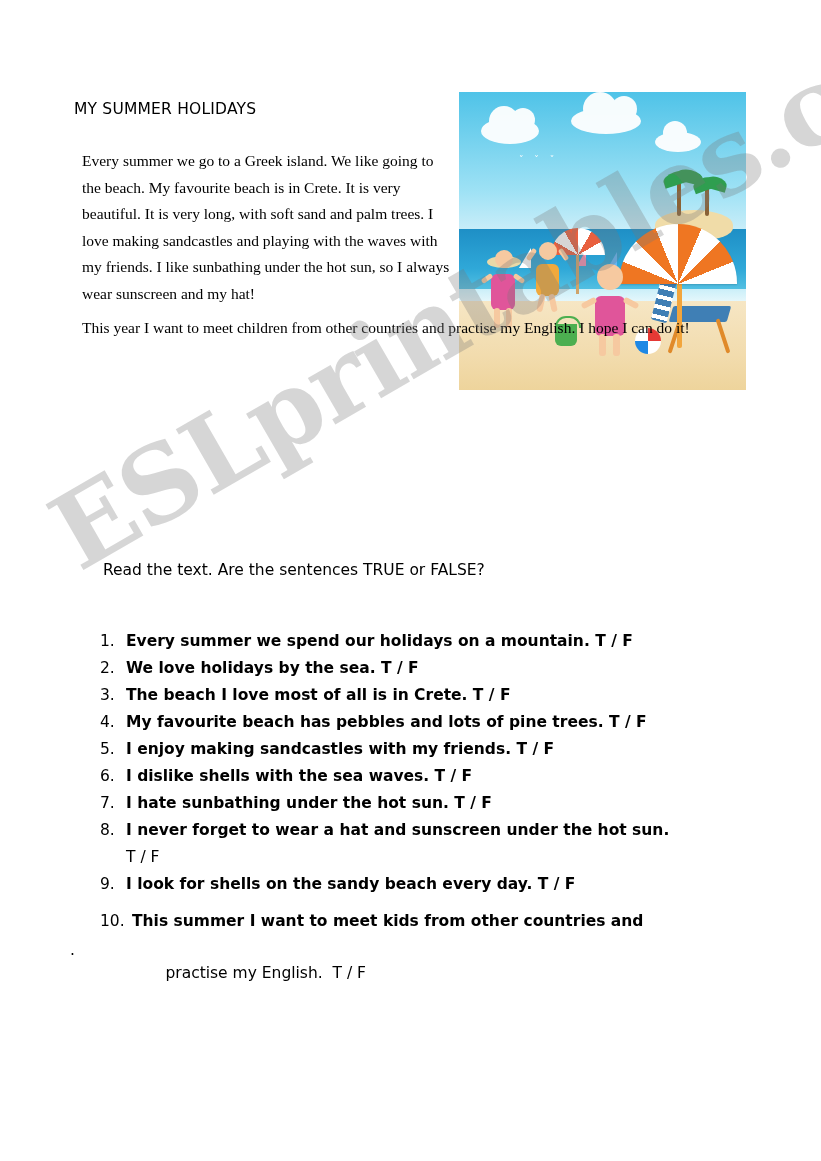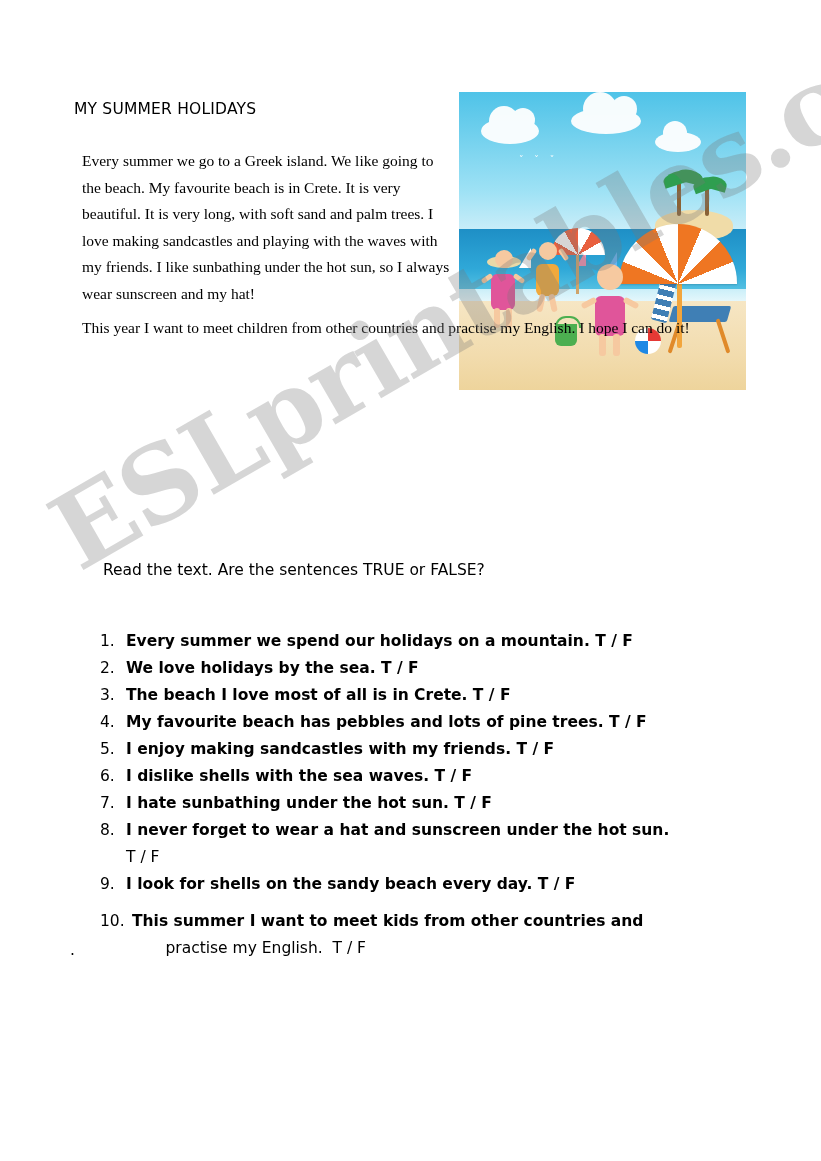--- a/index.html
+++ b/index.html
@@ -437,21 +437,21 @@
       <span class="num">9.</span>
       <span class="txt">I look for shells on the sandy beach every day.  T / F</span>
     </div>
 
     <div class="q-gap"></div>
 
     <div class="q indent-10">
       <span class="num">10.</span>
       <span class="txt">This summer I want to meet kids from other countries and</span>
     </div>
-    <div class="cont-line" style="white-space:pre;">        practise my English.  T / F</div>
+    <div class="cont-line" style="white-space:pre;margin-top:25px;">        practise my English.  T / F</div>
 
   </div>
 
   <div class="stray-dot">.</div>
 
   <div class="watermark">ESLprintables.com</div>
 
 </div>
 
 </body></html>

